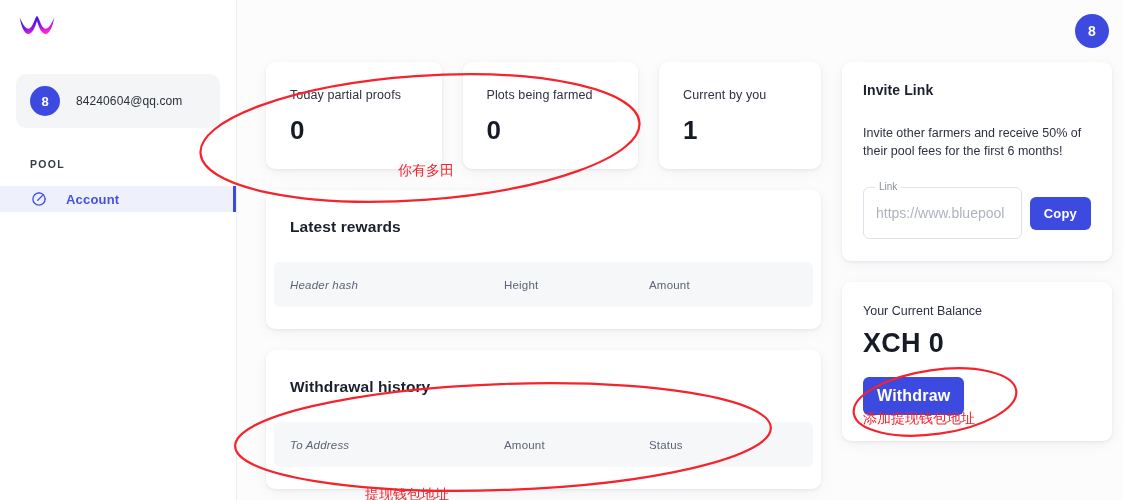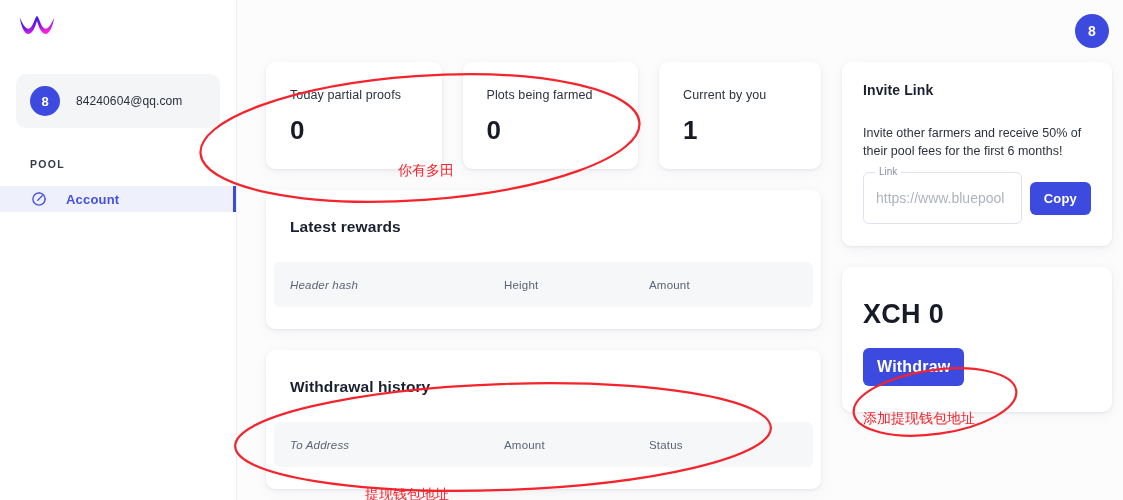--- a/index.html
+++ b/index.html
@@ -189,21 +189,21 @@
     color: #1b2030;
     letter-spacing: .1px;
   }
   .rcard-desc {
     margin-top: 27px;
     font-size: 12.5px;
     line-height: 1.42;
     color: #2d3240;
   }
   .link-row {
-    margin-top: 11px;
+    margin-top: 26px;
     display: flex;
     align-items: flex-start;
     gap: 8px;
     position: relative;
   }
   .link-field {
     position: relative;
     flex: 1;
     height: 52px;
     border: 1px solid #dfe2ea;
@@ -361,20 +361,21 @@
           <div class="link-row">
             <div class="link-field">
               <span class="link-field-label">Link</span>
               <input class="link-input" type="text" placeholder="https://www.bluepool" style="">
             </div>
             <button class="btn btn-copy">Copy</button>
           </div>
         </div>
 
         <div class="rcard second">
+          <div class="balance-label">Your Current Balance</div>
           <div class="balance-value">XCH 0</div>
           <button class="btn btn-withdraw">Withdraw</button>
         </div>
       </div>
     </div>
   </main>
 
   <svg class="anno-layer" viewBox="0 0 1123 500">
     <ellipse cx="420" cy="138" rx="220" ry="62" fill="none" stroke="#f5232b" stroke-width="2.2" transform="rotate(-4 420 138)"></ellipse>
     <ellipse cx="503" cy="437" rx="268" ry="53" fill="none" stroke="#f5232b" stroke-width="2.2" transform="rotate(-2 503 437)"></ellipse>

